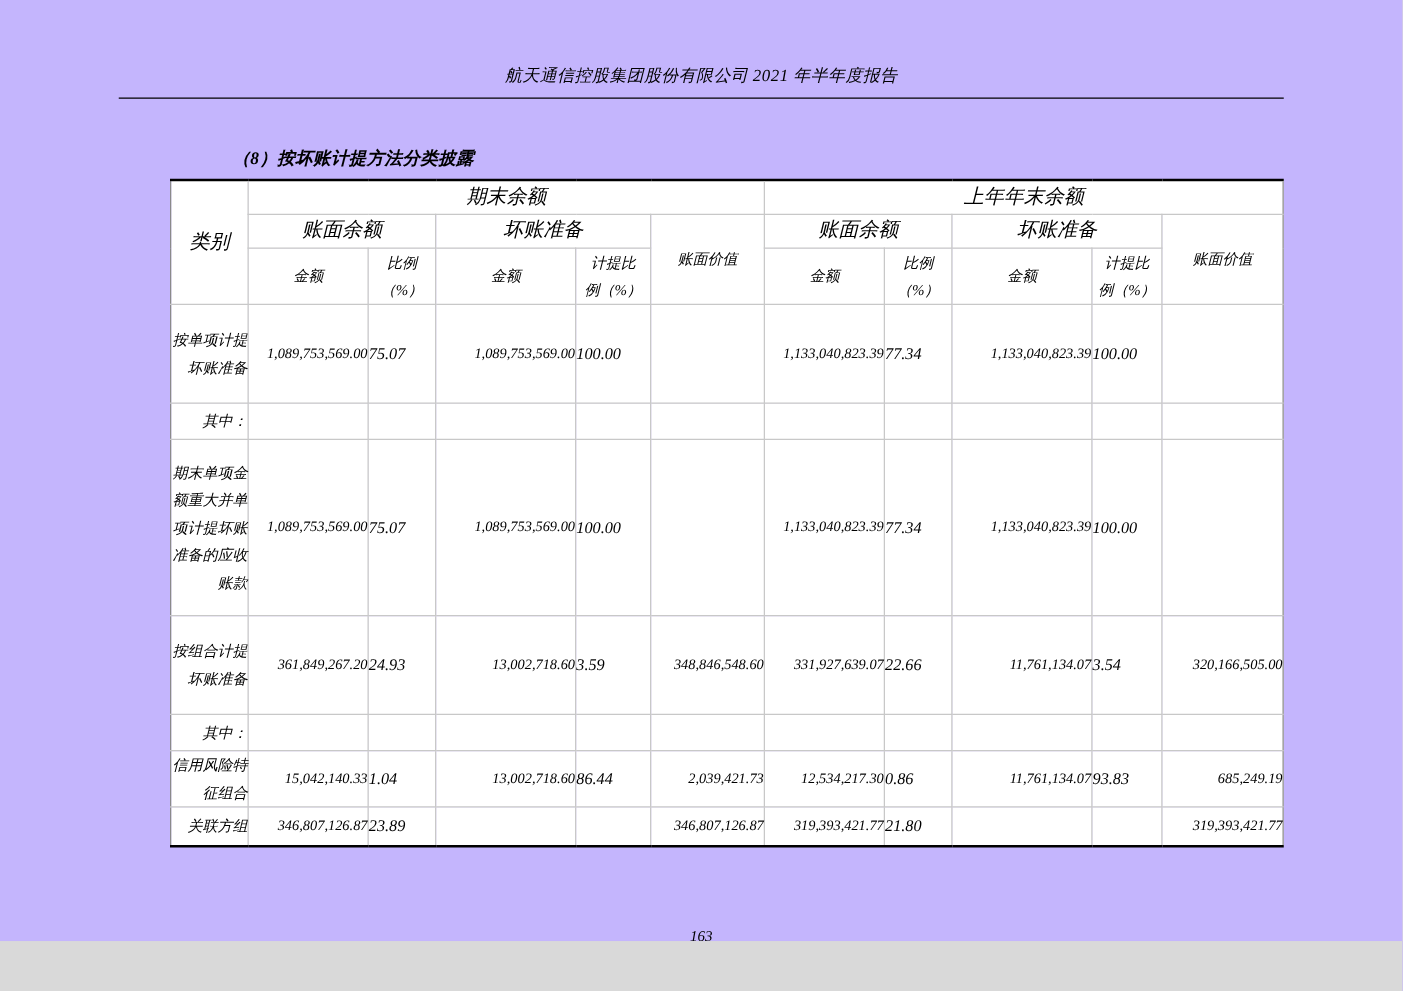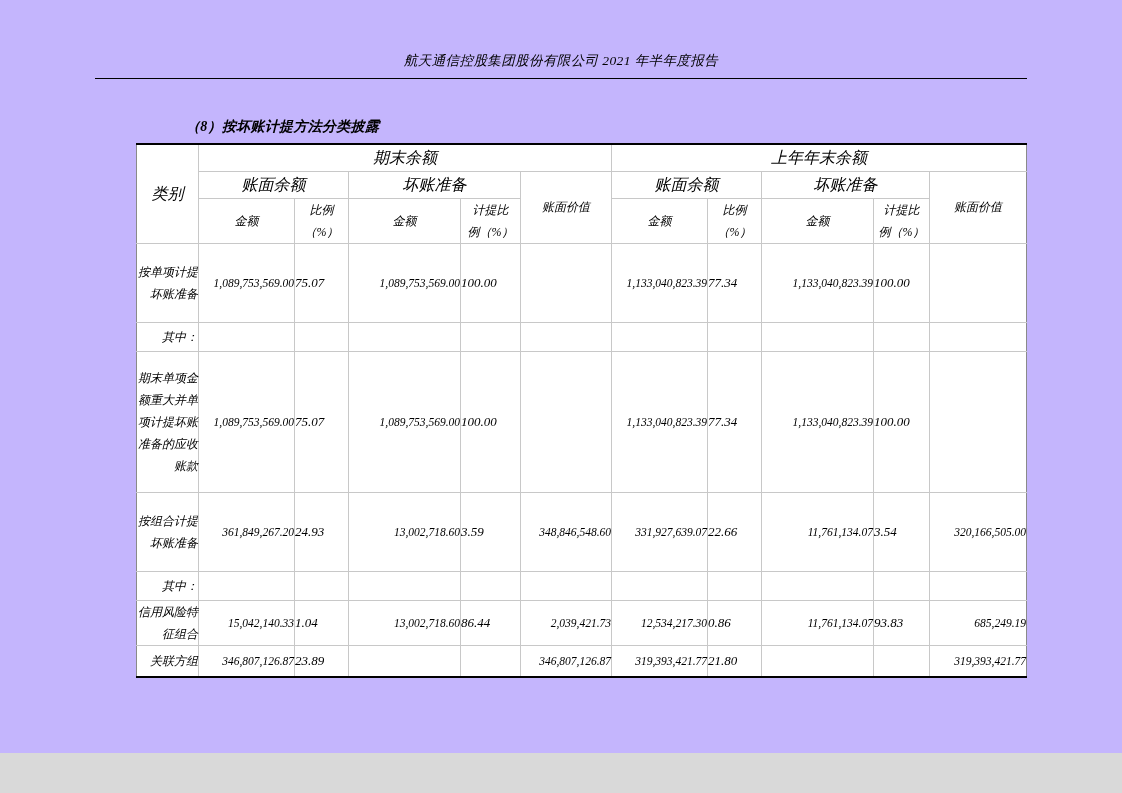--- a/index.html
+++ b/index.html
@@ -290,14 +290,15 @@
         <td class="cell-ctr bottom-border">21.80</td>
         <td class="cell-num bottom-border"></td>
         <td class="cell-ctr bottom-border"></td>
         <td class="cell-num right-edge bottom-border">319,393,421.77</td>
       </tr>
 
     </tbody>
       </table>
   </div>
 
+  <div class="pagenum">163</div>
 
 </div>
 
 </body></html>

